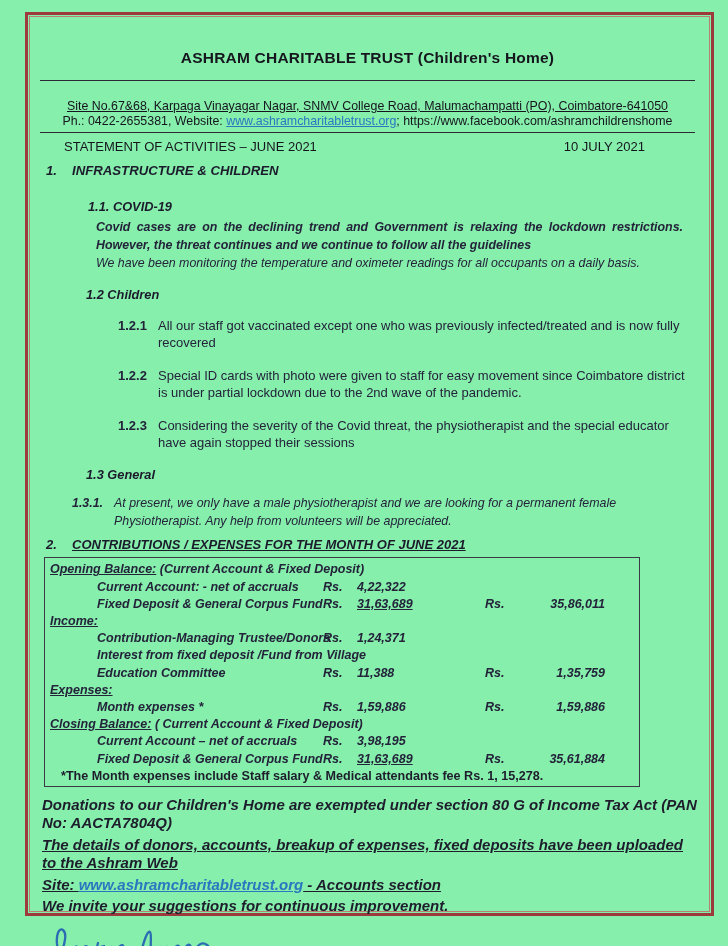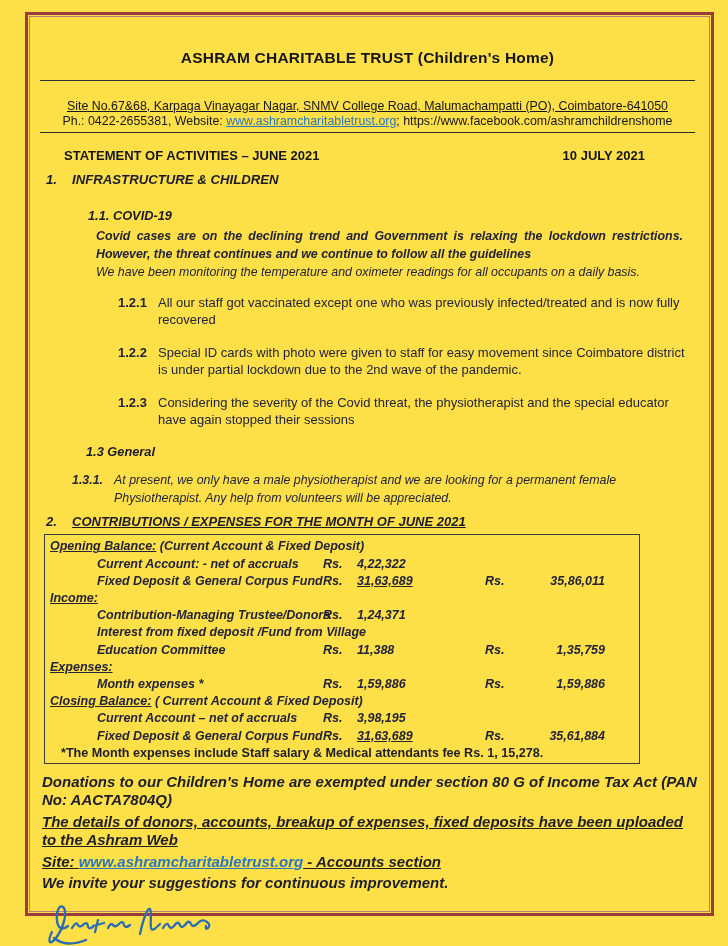--- a/index.html
+++ b/index.html
@@ -4,21 +4,21 @@
 <style>
   * { box-sizing: border-box; margin: 0; padding: 0; }
   html,body { width: 728px; height: 946px; }
   body {
     background: #fbfaf7;
     font-family: "Liberation Sans", sans-serif;
     color: #1c1c26;
     position: relative;
     overflow: hidden;
   }
-  .scan-page { position:absolute; inset:0; background:#fde047;padding-left:40px; }
+  .scan-page { position:absolute; inset:0; background:#86efac;padding-left:40px; }
   .frame {
     position: absolute; left: 25px; top: 12px; width: 689px; height: 904px;
     border: 3px solid #9c3a3e;
   }
   .frame-inner {
     position: absolute; inset: 1px;
     border: 1px solid #b97e74;
   }
   .content {
     position: absolute; inset: 2px;
@@ -31,21 +31,21 @@
   }
   .rule { border: 0; border-top: 1.6px solid #2a2a33; margin: 0 2px; }
   .rule-top { margin-top: 13px; }
   .addr { text-align: center; font-size: 12.4px; color: #15151d; margin-top: 18px; }
   .addr-line1 { text-decoration: underline; }
   .addr2 { margin-top: 1px; padding-bottom: 4px; }
   a.link { color: #2a77c0; text-decoration: underline; cursor: pointer; }
   
   .statement-row {
     display: flex; justify-content: space-between; align-items: flex-start;
-    margin: 15px 52px 0 26px; font-weight: bold; font-size: 13px; color: #15151d;
+    margin: 6px 52px 0 26px; font-weight: normal; font-size: 13px; color: #15151d;
   }
   .h-sec { display:flex; gap: 10px; font-weight: bold; font-style: italic; font-size: 13.2px; color:#1b1b2c; }
   .sec1 { margin: 9px 0 0 8px; }
   .sec1 .h-num { width: 16px; }
   .h-sub { font-weight: bold; font-style: italic; font-size: 12.8px; color:#1b1b2c; }
   .h-covid { margin: 21px 0 0 50px; }
   .covid-p1 {
     margin: 5px 14px 0 58px; font-style: italic; font-weight: bold;
     font-size: 12.4px; line-height: 17.5px; color: #23233a; text-align: justify;
   }
@@ -121,20 +121,24 @@
         <span class="h-title">INFRASTRUCTURE &amp; CHILDREN</span>
       </div>
 
       <div class="h-sub h-covid">
         <span>1.1.</span>
         <span>COVID-19</span>
       </div>
       <div class="covid-p1">Covid cases are on the declining trend and Government is relaxing the lockdown restrictions. However, the threat continues and we continue to follow all the guidelines</div>
       <div class="covid-p2">We have been monitoring the temperature and oximeter readings for all occupants on a daily basis.</div>
 
+      <div class="h-sub h-children">
+        <span>1.2</span>
+        <span>Children</span>
+      </div>
 
       <div class="num-items">
           <div class="num-item">
     <span class="n">1.2.1</span>
     <span class="t">All our staff got vaccinated except one who was previously infected/treated and is now fully recovered</span>
   </div>
           <div class="num-item">
     <span class="n">1.2.2</span>
     <span class="t">Special ID cards with photo were given to staff for easy movement since Coimbatore district is under partial lockdown due to the 2nd wave of the pandemic.</span>
   </div>

